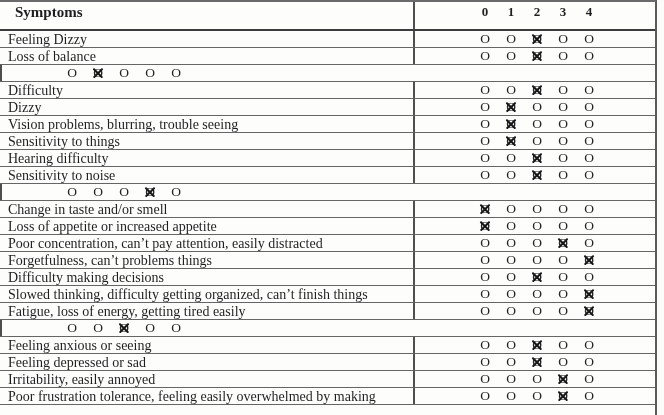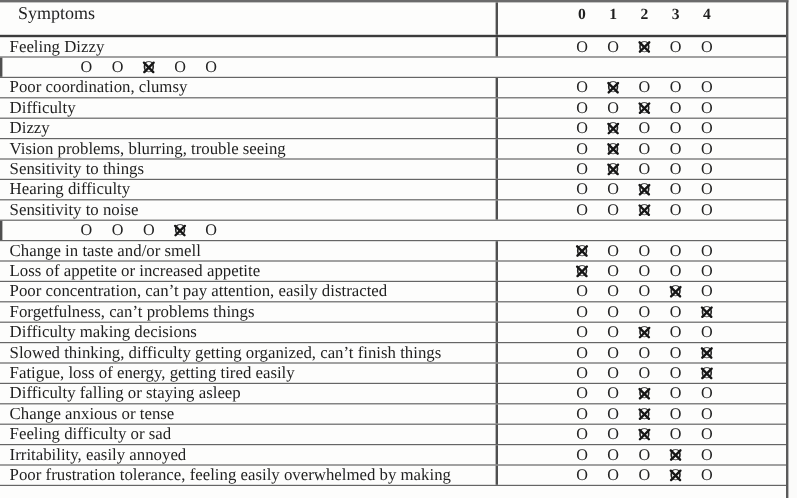--- a/index.html
+++ b/index.html
@@ -22,21 +22,21 @@
     border-right: 2px solid #5a5a5a;
   }
   
   .hrow {
     display: flex;
     height: 29px;
     box-sizing: border-box;
     border-bottom: 2px solid #3c3c3c;
   }
   .hrow .cell-label {
-    font-weight: normal;
+    font-weight: bold;
     font-size: 15px;
     padding-top: 2px;
     padding-left: 15px;
   }
   .cell-label {
     width: 413px;
     box-sizing: border-box;
     padding-left: 8px;
     display: flex;
     align-items: center;
@@ -112,31 +112,31 @@
     <div class="cell-ratings">
           <span class="circle">O</span>
           <span class="circle">O</span>
           <span class="circle marked">O</span>
           <span class="circle">O</span>
           <span class="circle">O</span>
         </div>
   </div>
 
   <div class="row">
-    <div class="cell-ratings">
-          <span class="circle">O</span>
-          <span class="circle">O</span>
-          <span class="circle marked">O</span>
-          <span class="circle">O</span>
-          <span class="circle">O</span>
-        </div>
-  </div>
-
-  <div class="row">
-    <div class="cell-label">Poor coordination, clumsy</div>
+    <div class="cell-label">Loss of balance</div>
+    <div class="cell-ratings">
+          <span class="circle">O</span>
+          <span class="circle">O</span>
+          <span class="circle marked">O</span>
+          <span class="circle">O</span>
+          <span class="circle">O</span>
+        </div>
+  </div>
+
+  <div class="row">
     <div class="cell-ratings">
           <span class="circle">O</span>
           <span class="circle marked">O</span>
           <span class="circle">O</span>
           <span class="circle">O</span>
           <span class="circle">O</span>
         </div>
   </div>
 
   <div class="row">
@@ -286,43 +286,42 @@
     <div class="cell-ratings">
           <span class="circle">O</span>
           <span class="circle">O</span>
           <span class="circle">O</span>
           <span class="circle">O</span>
           <span class="circle marked">O</span>
         </div>
   </div>
 
   <div class="row">
-    <div class="cell-label">Difficulty falling or staying asleep</div>
-    <div class="cell-ratings">
-          <span class="circle">O</span>
-          <span class="circle">O</span>
-          <span class="circle marked">O</span>
-          <span class="circle">O</span>
-          <span class="circle">O</span>
-        </div>
-  </div>
-
-  <div class="row">
-    <div class="cell-label">Change anxious or tense</div>
-    <div class="cell-ratings">
-          <span class="circle">O</span>
-          <span class="circle">O</span>
-          <span class="circle marked">O</span>
-          <span class="circle">O</span>
-          <span class="circle">O</span>
-        </div>
-  </div>
-
-  <div class="row">
-    <div class="cell-label">Feeling difficulty or sad</div>
+    <div class="cell-ratings">
+          <span class="circle">O</span>
+          <span class="circle">O</span>
+          <span class="circle marked">O</span>
+          <span class="circle">O</span>
+          <span class="circle">O</span>
+        </div>
+  </div>
+
+  <div class="row">
+    <div class="cell-label">Feeling anxious or seeing</div>
+    <div class="cell-ratings">
+          <span class="circle">O</span>
+          <span class="circle">O</span>
+          <span class="circle marked">O</span>
+          <span class="circle">O</span>
+          <span class="circle">O</span>
+        </div>
+  </div>
+
+  <div class="row">
+    <div class="cell-label">Feeling depressed or sad</div>
     <div class="cell-ratings">
           <span class="circle">O</span>
           <span class="circle">O</span>
           <span class="circle marked">O</span>
           <span class="circle">O</span>
           <span class="circle">O</span>
         </div>
   </div>
 
   <div class="row">

